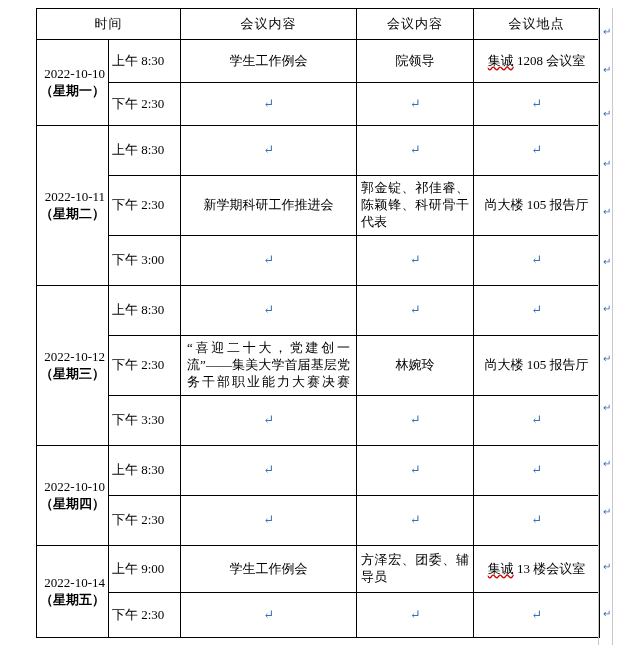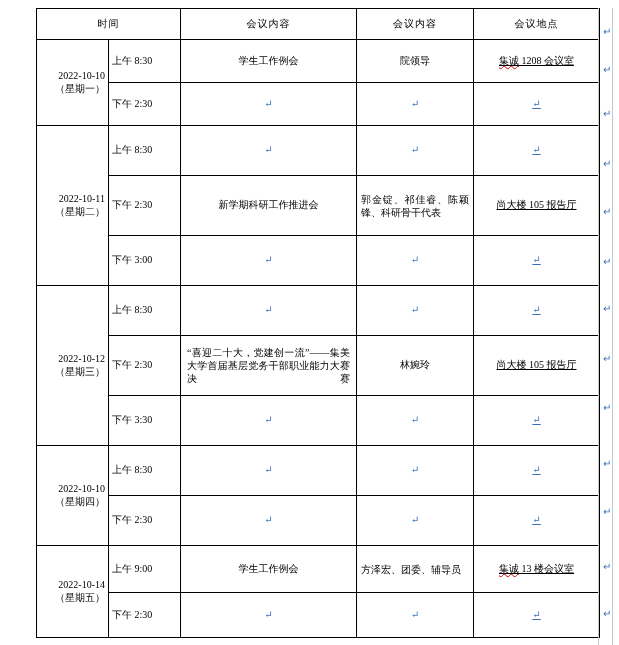--- a/index.html
+++ b/index.html
@@ -24,21 +24,21 @@
     border-collapse: collapse;
     table-layout: fixed;
     margin-left: 36px;
     margin-top: 8px;
     width: 563px;
   }
   table.schedule td, table.schedule th {
     border: 1px solid #000000;
     vertical-align: middle;
     padding: 2px 3px;
-    font-size: 10px;
+    font-size: 13px;
     line-height: 1.25;
     font-weight: normal;
   }
   col.c-date  { width: 72px; }
   col.c-time  { width: 72px; }
   col.c-topic { width: 176px; }
   col.c-who   { width: 117px; }
   col.c-place { width: 126px; }
 
   .hdr td {
@@ -47,42 +47,42 @@
     height: 26px;
     letter-spacing: 1px;
   }
   .date-cell {
     text-align: right;
     font-size: 13px;
     line-height: 1.9;
     white-space: nowrap;
   }
   .date-cell .d1 { display: block; }
-  .date-cell .d2 { display: block; }
+  .date-cell .d2 { display: block; font-weight: bold; }
   .time-cell {
     text-align: left;
     padding-left: 6px;
     white-space: nowrap;
     font-size: 13px;
   }
   .topic-cell { text-align: center; }
   .topic-cell.just {
     text-align: justify;
     text-align-last: justify;
     padding: 2px 6px;
     line-height: 1.3;
   }
   .who-cell { text-align: center; }
   .who-cell.just {
     text-align: justify;
     text-align-last: left;
     padding: 2px 4px;
     line-height: 1.3;
   }
-  .place-cell { text-align: center; white-space: nowrap; text-decoration: underline; }
+  .place-cell { text-align: center; white-space: nowrap; }
 
   
   .sq {
     text-decoration: underline;
     text-decoration-color: #d00000;
     text-decoration-style: wavy;
     text-decoration-skip-ink: none;
   }
   .center-mark { text-align: center; color: #3a6fb5; font-size: 11px; }
 

